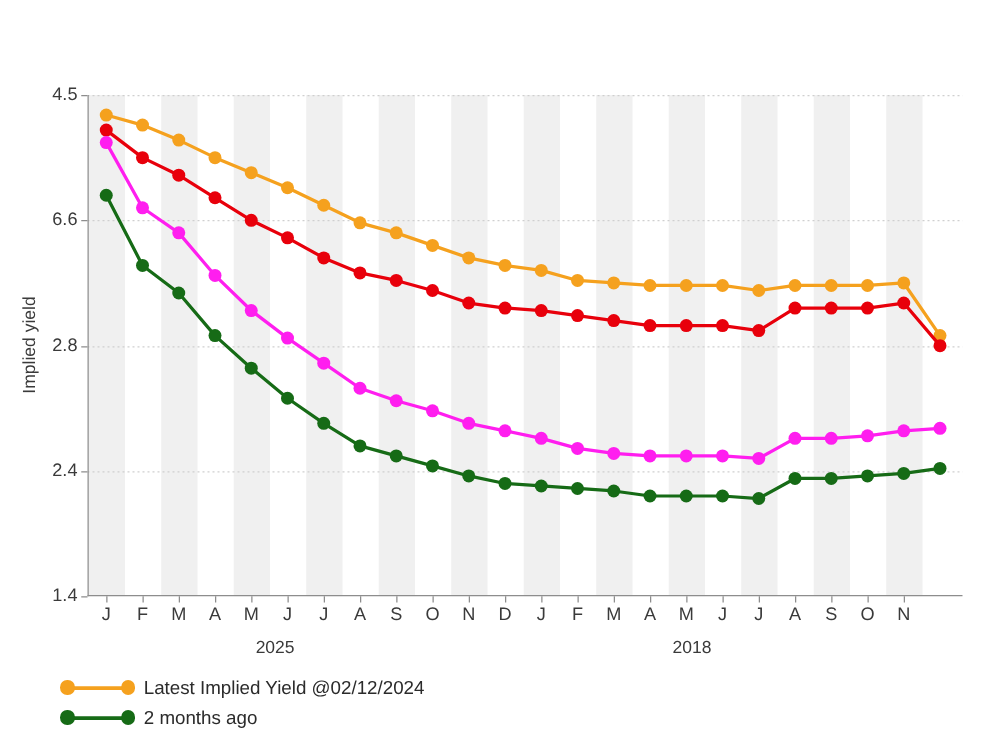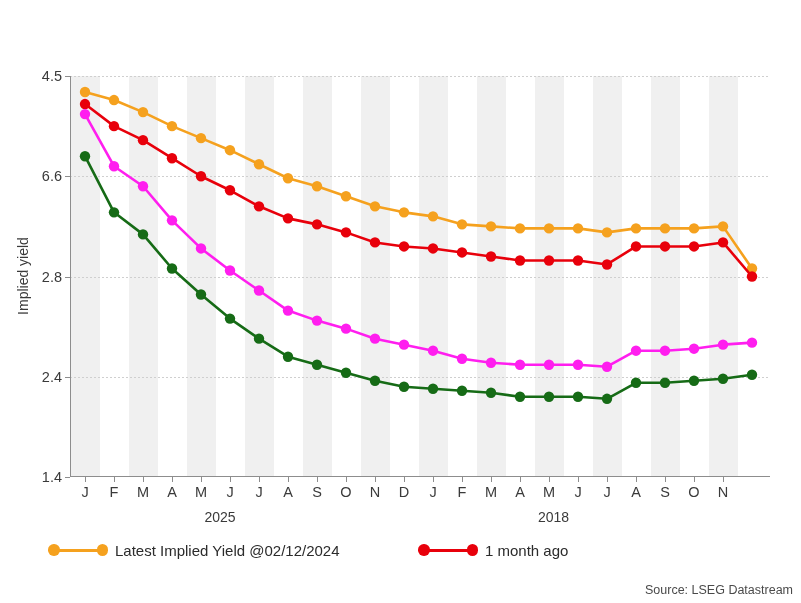--- a/index.html
+++ b/index.html
@@ -295,24 +295,23 @@
 
   <div class="legend">
     <div class="legend-item" style="left:0px;top:0px;">
       <span class="legend-mark">
         <span class="lline" style="background:#F5A11E"></span>
         <span class="ldot a" style="background:#F5A11E"></span>
         <span class="ldot b" style="background:#F5A11E"></span>
       </span>
       <span class="legend-text">Latest Implied Yield @02/12/2024</span>
     </div>
-    <div class="legend-item" style="left:370px;top:0px;">
+    <div class="legend-item" style="left:0px;top:24px;">
       <span class="legend-mark">
-        <span class="lline" style="background:#E8000B"></span>
-        <span class="ldot a" style="background:#E8000B"></span>
-        <span class="ldot b" style="background:#E8000B"></span>
+        <span class="lline" style="background:#166B16"></span>
+        <span class="ldot a" style="background:#166B16"></span>
+        <span class="ldot b" style="background:#166B16"></span>
       </span>
-      <span class="legend-text">1 month ago</span>
+      <span class="legend-text">2 months ago</span>
     </div>
   </div>
 
-  <div class="source">Source: LSEG Datastream</div>
 </div>
 
 </body></html>

